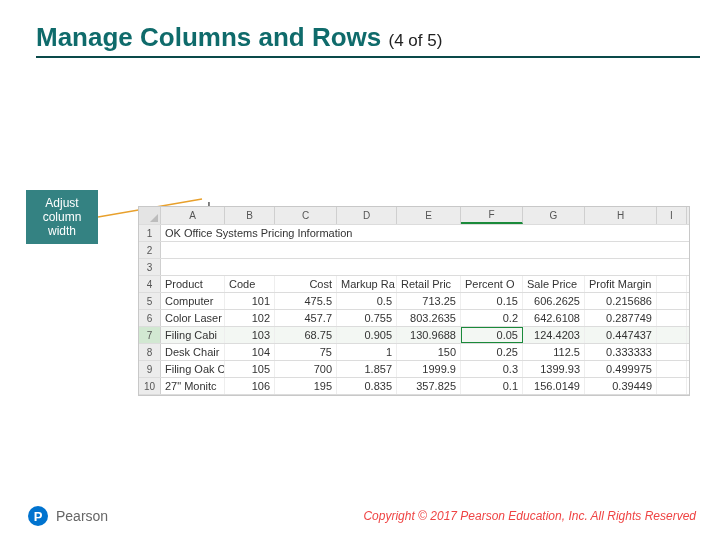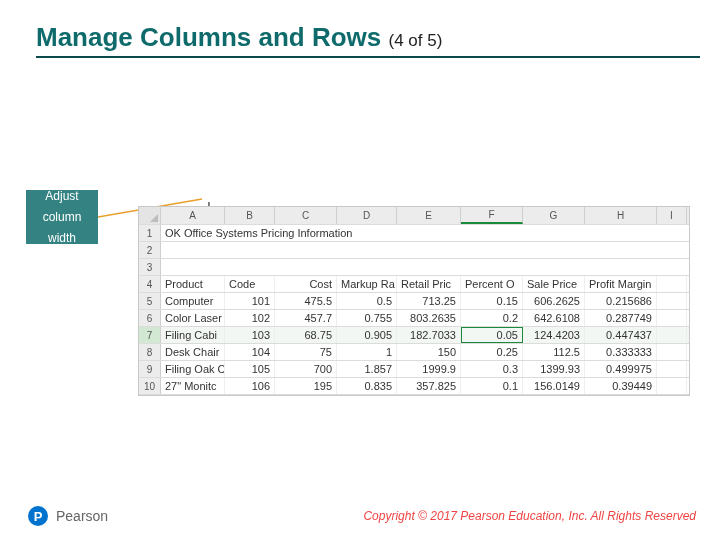--- a/index.html
+++ b/index.html
@@ -32,21 +32,21 @@
 
   .callout {
     position: absolute;
     left: 26px;
     top: 190px;
     width: 72px;
     height: 54px;
     background: #348282;
     color: #fff;
     font-size: 12px;
-    line-height: 21px;
+    line-height: 14px;
     display: flex;
     align-items: center;
     justify-content: center;
     text-align: center;
     padding: 4px;
   }
   svg.leader {
     position: absolute;
     left: 98px;
     top: 195px;
@@ -322,21 +322,21 @@
     <div class="cell cB num">
         <span>103</span>
       </div>
     <div class="cell cC num">
         <span>68.75</span>
       </div>
     <div class="cell cD num">
         <span>0.905</span>
       </div>
     <div class="cell cE num">
-        <span>182.7033</span>
+        <span>130.9688</span>
       </div>
     <div class="cell cF num sel-cell">
         <span>0.05</span>
       </div>
     <div class="cell cG num">
         <span>124.4203</span>
       </div>
     <div class="cell cH num">
         <span>0.447437</span>
       </div>

